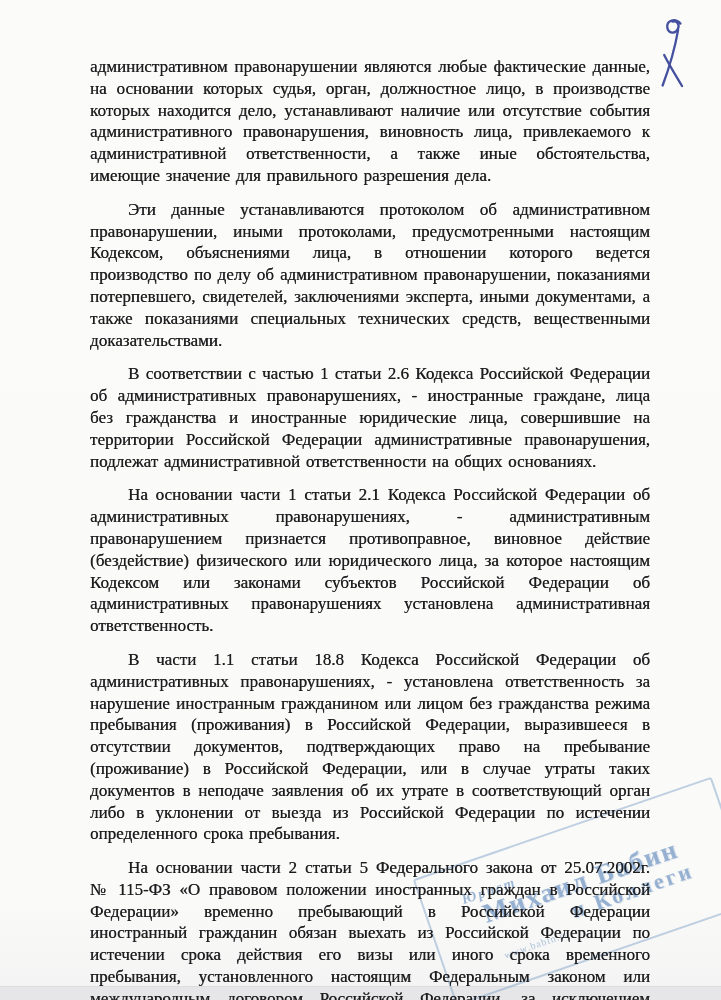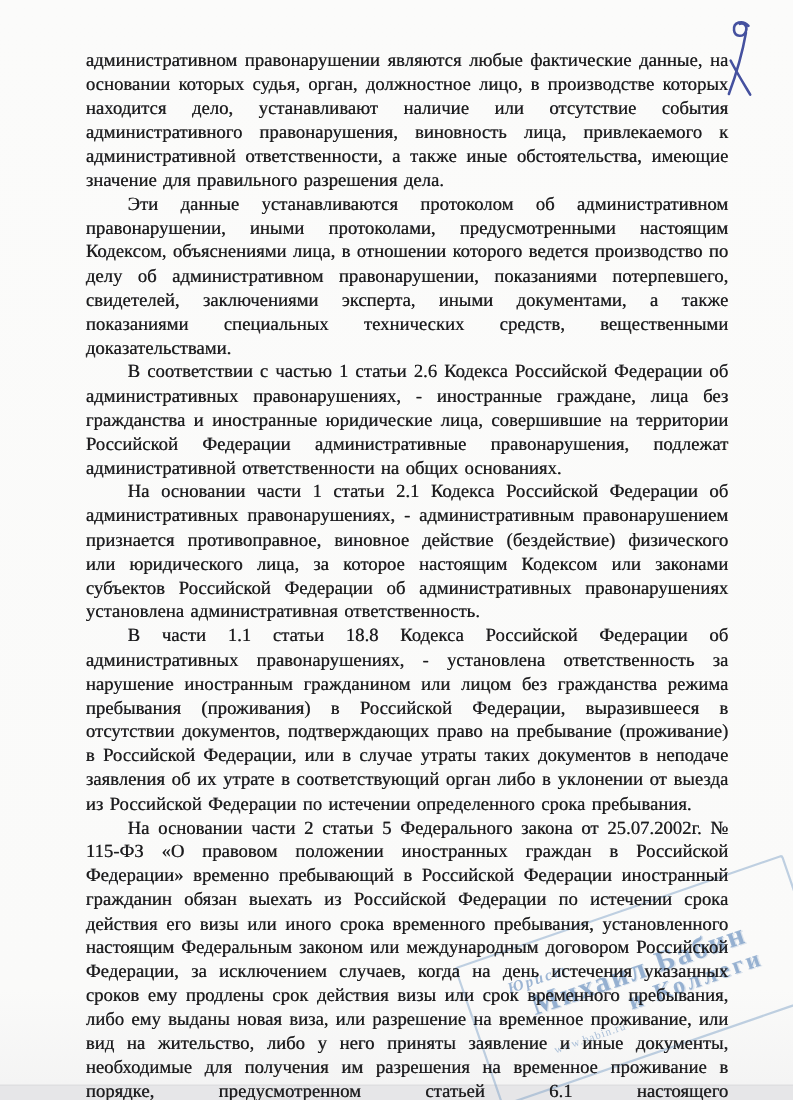--- a/index.html
+++ b/index.html
@@ -23,21 +23,21 @@
     width: 584px;
     z-index: 3;
     color: #1c1c1e;
     font-size: 17px;
     line-height: 21.8px;
     text-align: justify;
     word-spacing: 1.5px;
     text-shadow: 0.35px 0 0 rgba(20,20,22,0.75);
   }
   .text-block p {
-    margin: 0;
+    margin: 12px;
     padding: 0;
     text-indent: 38px;
   }
   .text-block p.no-indent {
     text-indent: 0;
   }
   .text-block p.justify-last {
     text-align-last: justify;
   }
   .u {

